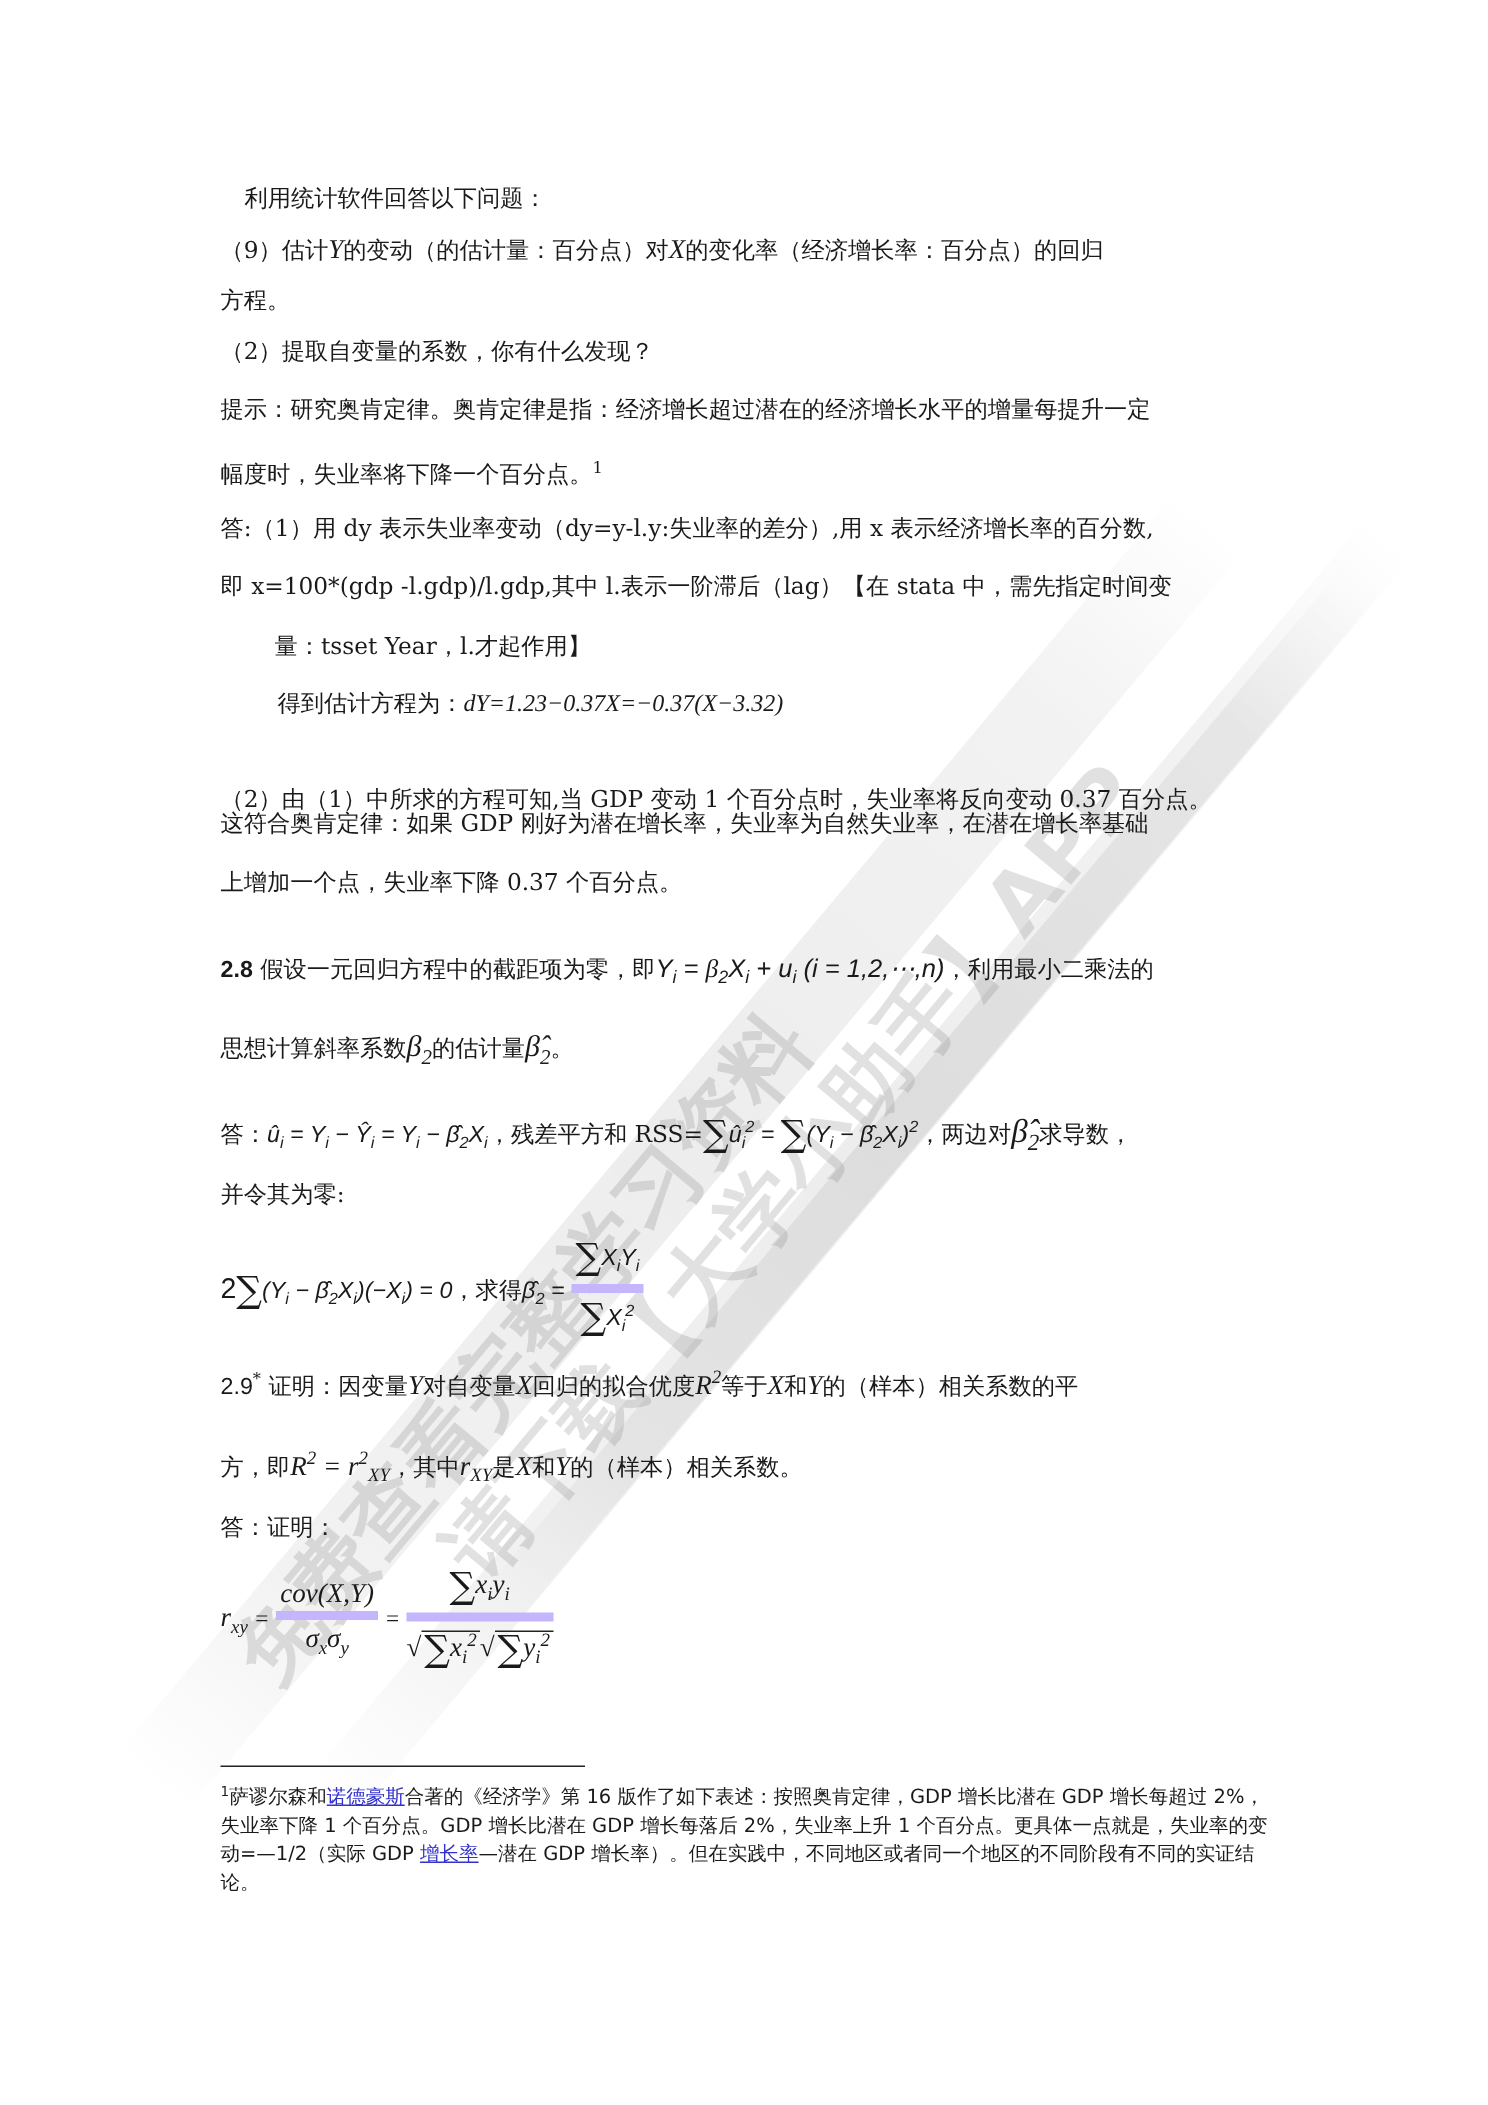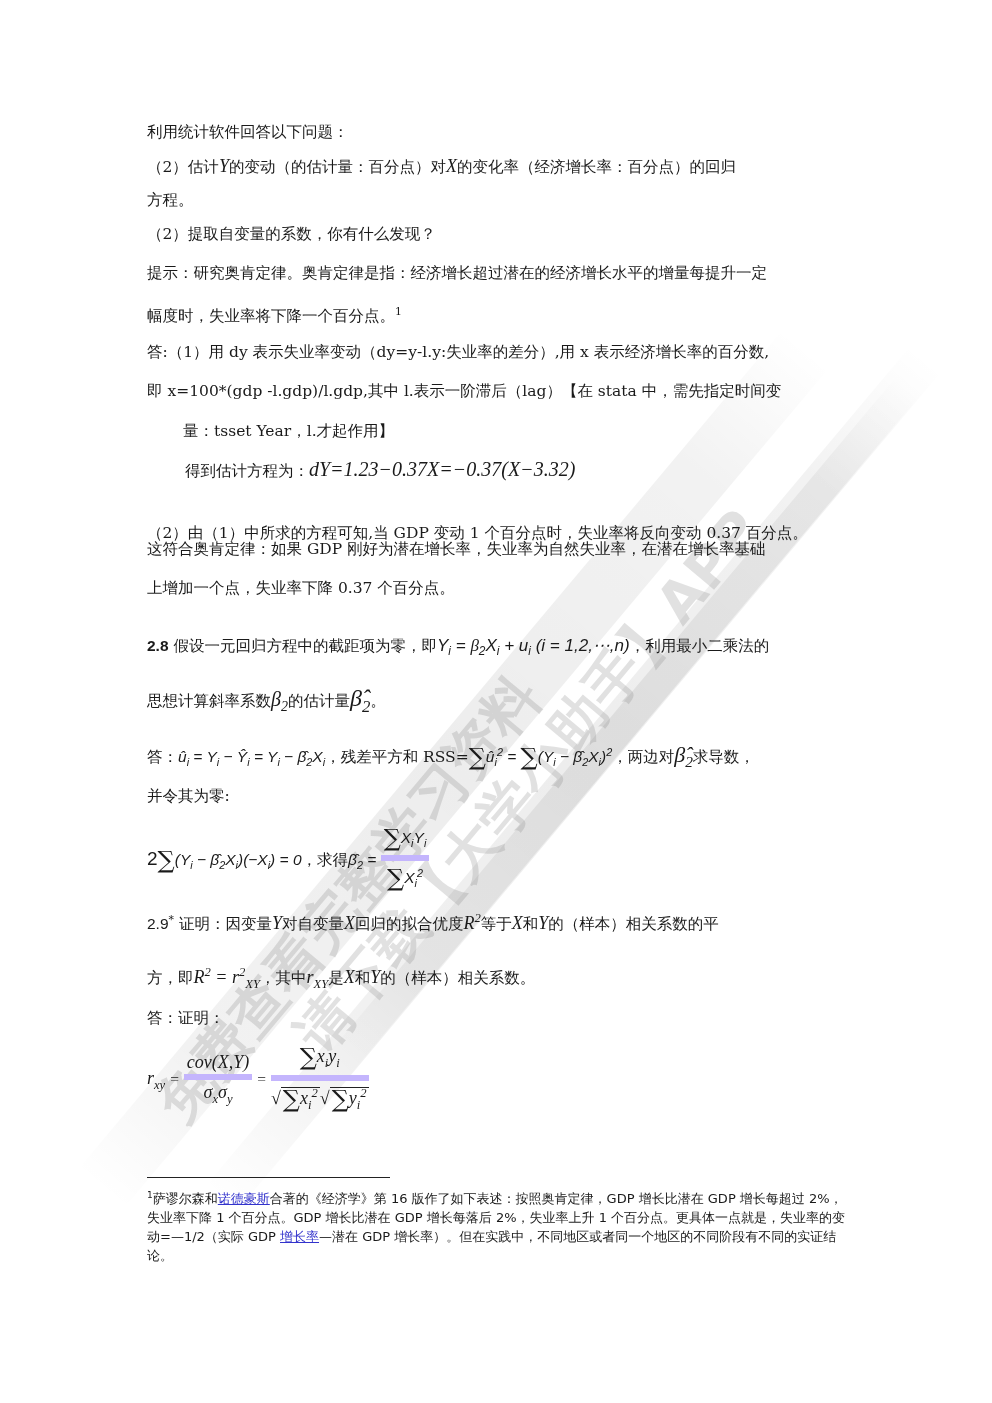--- a/index.html
+++ b/index.html
@@ -40,49 +40,49 @@
 <div class="watermark">
   <div class="wm-band" style="left:100px;top:1160px;width:1100px;height:60px;transform:rotate(-50deg);"></div>
   <div class="wm-band" style="left:220px;top:1180px;width:1100px;height:40px;transform:rotate(-50deg);"></div>
   <div class="wm-band" style="left:330px;top:1060px;width:900px;height:30px;transform:rotate(-50deg);"></div>
   <div class="wm-text" style="left:140px;top:1090px;font-size:56px;transform:rotate(-50deg);">免费查看完整学习资料</div>
   <div class="wm-text" style="left:280px;top:1020px;font-size:56px;transform:rotate(-50deg);">请下载【大学小助手】APP</div>
 </div>
 
 <div class="page">
 
-  <div class="p" style="top:4px;">利用统计软件回答以下问题：</div>
+  <div class="p" style="top:4px;margin-left:16px;">利用统计软件回答以下问题：</div>
 
   <div class="p" style="top:38px;">
-    <span>（2）估计</span><span class="m" style="font-size:18px;">Y</span><span>的变动（的估计量：百分点）对</span><span class="m" style="font-size:18px;">X</span><span>的变化率（经济增长率：百分点）的回归</span>
+    <span>（9）估计</span><span class="m" style="font-size:18px;">Y</span><span>的变动（的估计量：百分点）对</span><span class="m" style="font-size:18px;">X</span><span>的变化率（经济增长率：百分点）的回归</span>
   </div>
   <div class="p" style="top:72px;">方程。</div>
   <div class="p" style="top:106px;">（2）提取自变量的系数，你有什么发现？</div>
 
   <div class="p" style="top:145px;">提示：研究奥肯定律。奥肯定律是指：经济增长超过潜在的经济增长水平的增量每提升一定</div>
   <div class="p" style="top:184px;text-align:right;">
     <span>幅度时，失业率将下降一个百分点。</span><sup>1</sup>
   </div>
 
   <div class="p" style="top:224px;">答:（1）用 dy 表示失业率变动（dy=y-l.y:失业率的差分）,用 x 表示经济增长率的百分数,</div>
   <div class="p" style="top:263px;">即 x=100*(gdp -l.gdp)/l.gdp,其中 l.表示一阶滞后（lag）【在 stata 中，需先指定时间变</div>
   <div class="p" style="top:303px;margin-left:36px;">量：tsset Year，l.才起作用】</div>
   <div class="p" style="top:341px;left:38px;">
-    <span>得到估计方程为：</span><span class="m" style="font-size:20px;">dY=1.23−0.37X=−0.37(X−3.32)</span>
+    <span>得到估计方程为：</span><span class="m" style="font-size:16px;">dY=1.23−0.37X=−0.37(X−3.32)</span>
   </div>
 
   <div class="p" style="top:381px;margin-top:24px;">（2）由（1）中所求的方程可知,当 GDP 变动 1 个百分点时，失业率将反向变动 0.37 百分点。</div>
   <div class="p" style="top:421px;">这符合奥肯定律：如果 GDP 刚好为潜在增长率，失业率为自然失业率，在潜在增长率基础</div>
   <div class="p" style="top:460px;">上增加一个点，失业率下降 0.37 个百分点。</div>
 
   <div class="p" style="top:518px;">
     <span class="bold-num">2.8</span>&nbsp;<span>假设一元回归方程中的截距项为零，即</span><span class="ms" style="font-size:17px;">Y<sub>i</sub> = <span class="m">β</span><sub>2</sub>X<sub>i</sub> + u<sub>i</sub> (i = 1,2,⋯,n)</span><span>，利用最小二乘法的</span>
   </div>
   <div class="p" style="top:570px;">
-    <span>思想计算斜率系数</span><span class="m" style="font-size:20px;">β<sub>2</sub></span><span>的估计量</span><span class="m" style="font-size:24px;">β̂<sub>2</sub></span><span>。</span>
+    <span>思想计算斜率系数</span><span class="m" style="font-size:20px;">β<sub>2</sub></span><span>的估计量</span><span class="m" style="font-size:20px;">β̂<sub>2</sub></span><span>。</span>
   </div>
 
   <div class="p" style="top:624px;">
     <span>答：</span><span class="ms">û<sub>i</sub> = Y<sub>i</sub> − Ŷ<sub>i</sub> = Y<sub>i</sub> − β̂<sub>2</sub>X<sub>i</sub></span><span>，残差平方和 RSS=</span><span class="big">∑</span><span class="ms">û<sub>i</sub><sup>2</sup> = </span><span class="big">∑</span><span class="ms">(Y<sub>i</sub> − β̂<sub>2</sub>X<sub>i</sub>)<sup>2</sup></span><span>，两边对</span><span class="m" style="font-size:22px;">β̂<sub>2</sub></span><span>求导数，</span>
   </div>
   <div class="p" style="top:668px;">并令其为零:</div>
 
   <div class="p" style="top:710px;">
     <span class="ms" style="font-style:normal;font-size:19px;">2</span><span class="big">∑</span><span class="ms">(Y<sub>i</sub> − β̂<sub>2</sub>X<sub>i</sub>)(−X<sub>i</sub>) = 0</span><span>，求得</span><span class="ms">β̂<sub>2</sub> = </span><span class="frac ms"><span class="num"><span class="big">∑</span>X<sub>i</sub>Y<sub>i</sub></span><span class="den"><span class="big">∑</span>X<sub>i</sub><sup>2</sup></span></span>
   </div>

